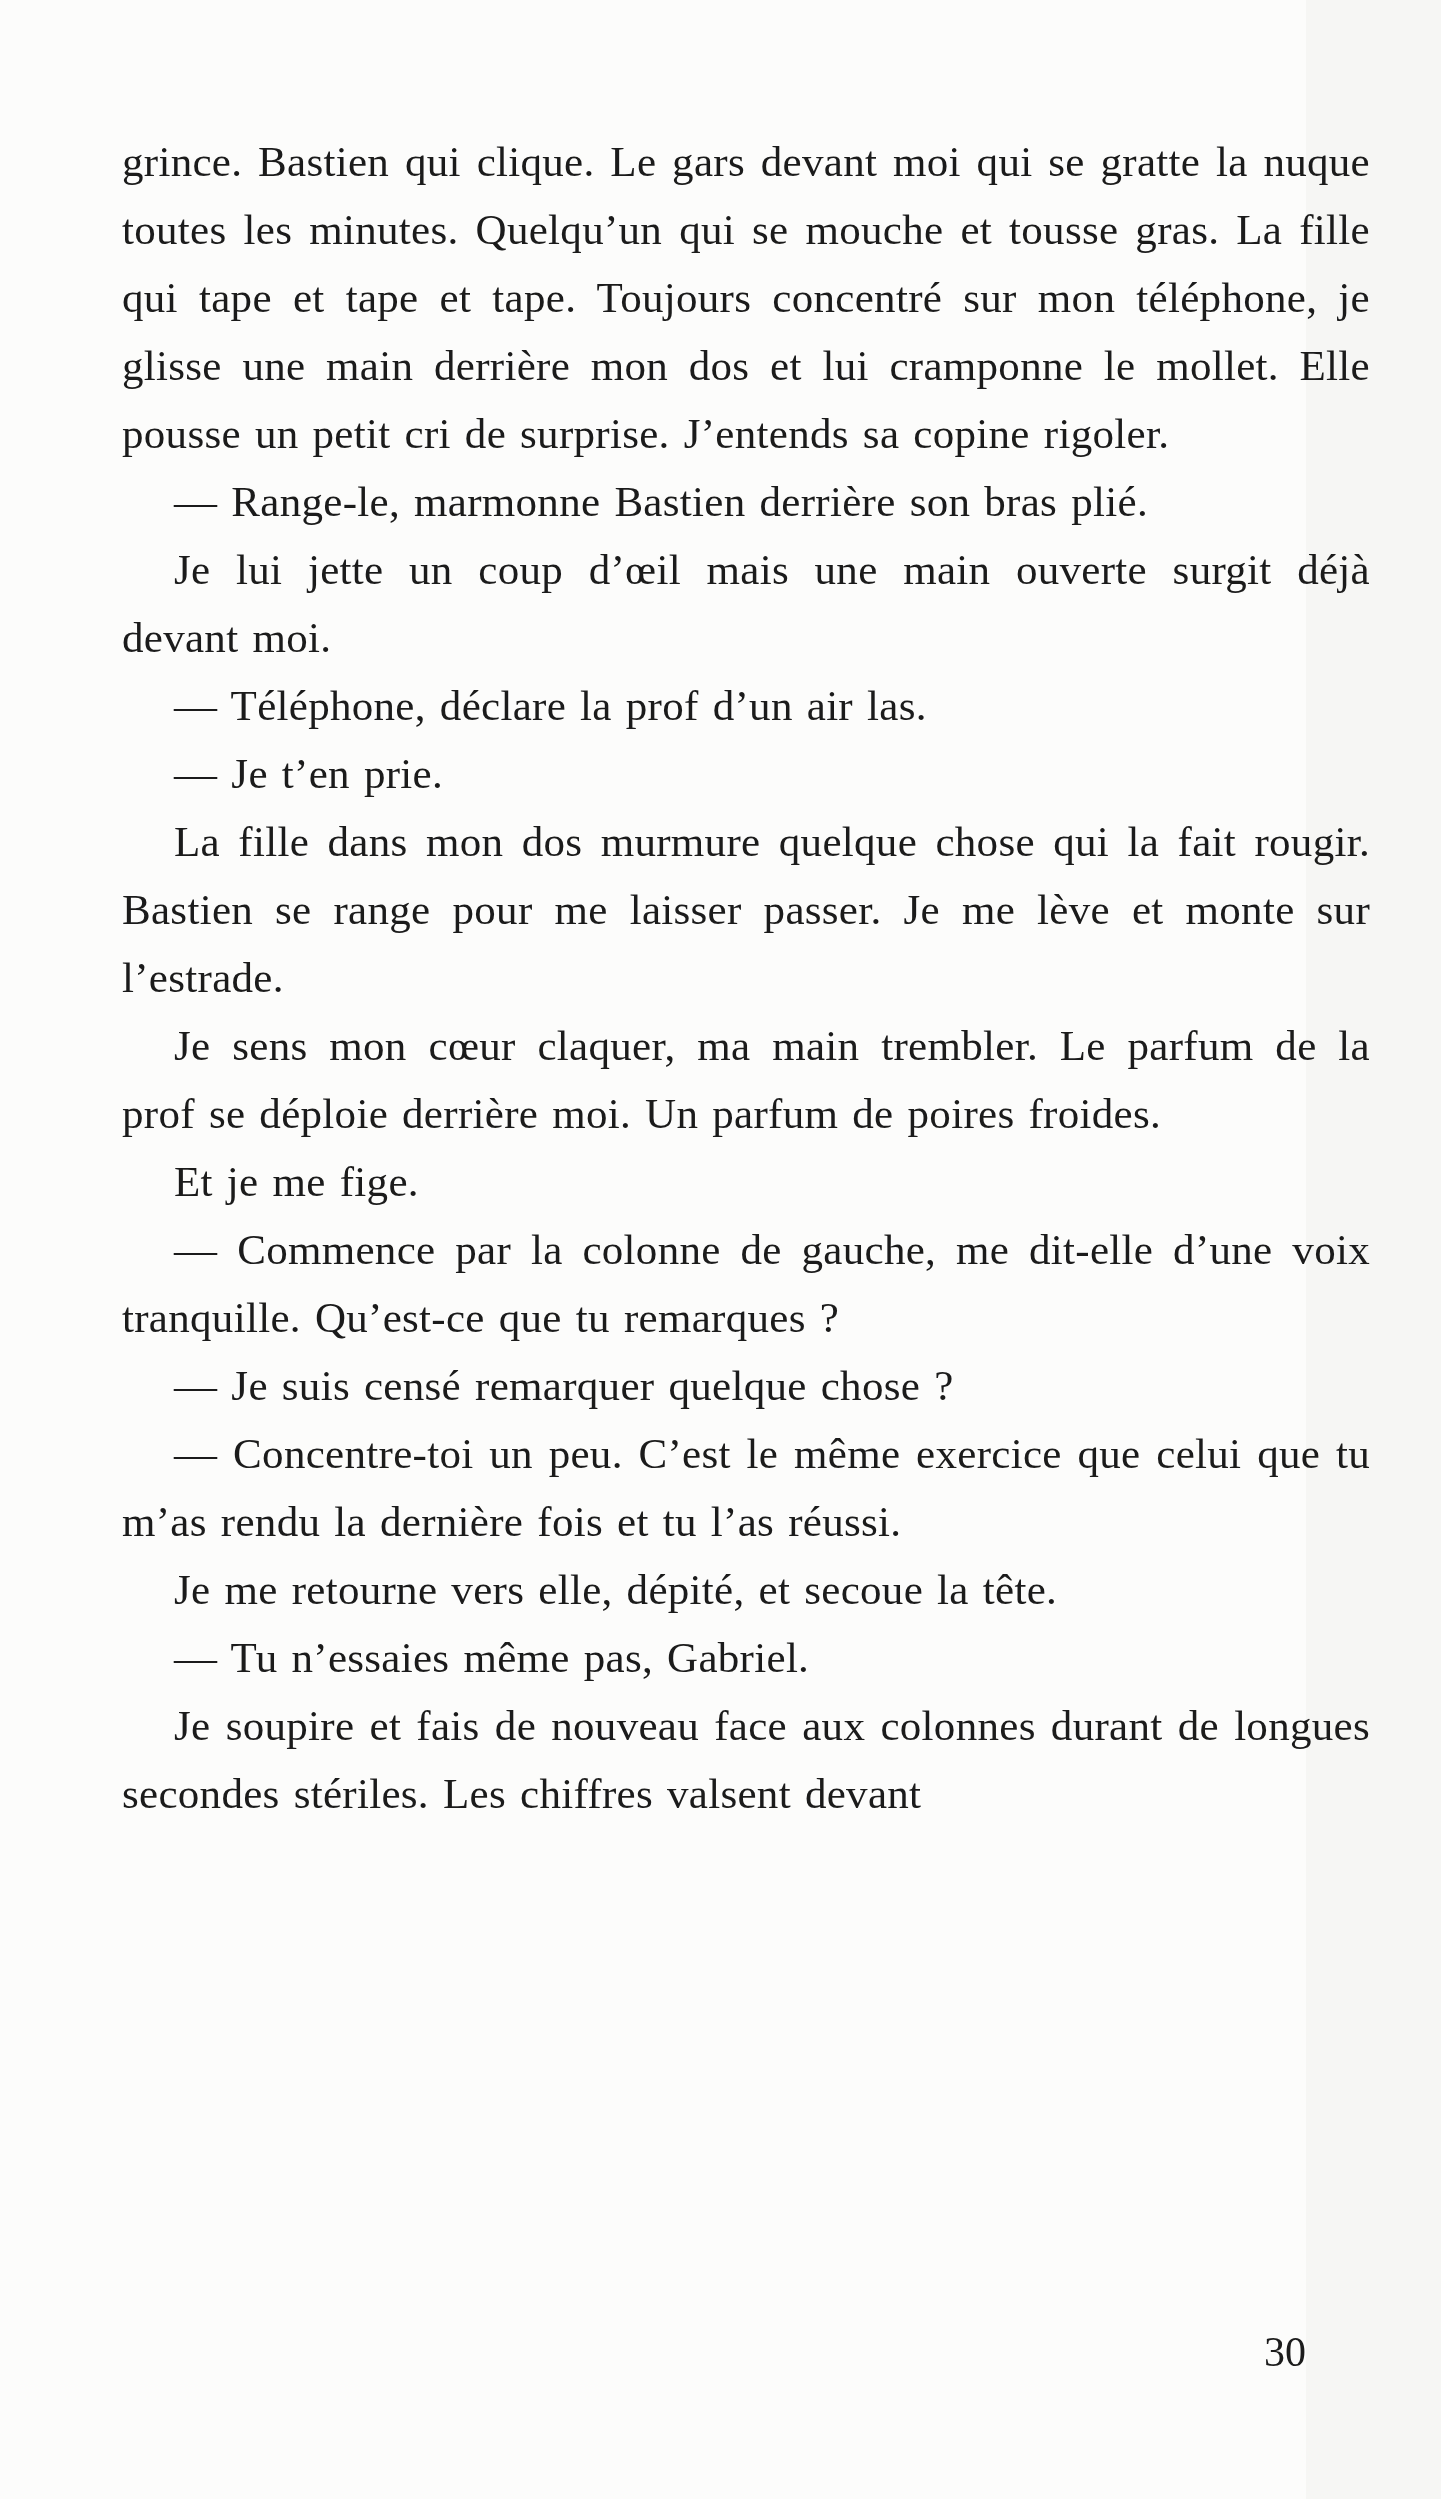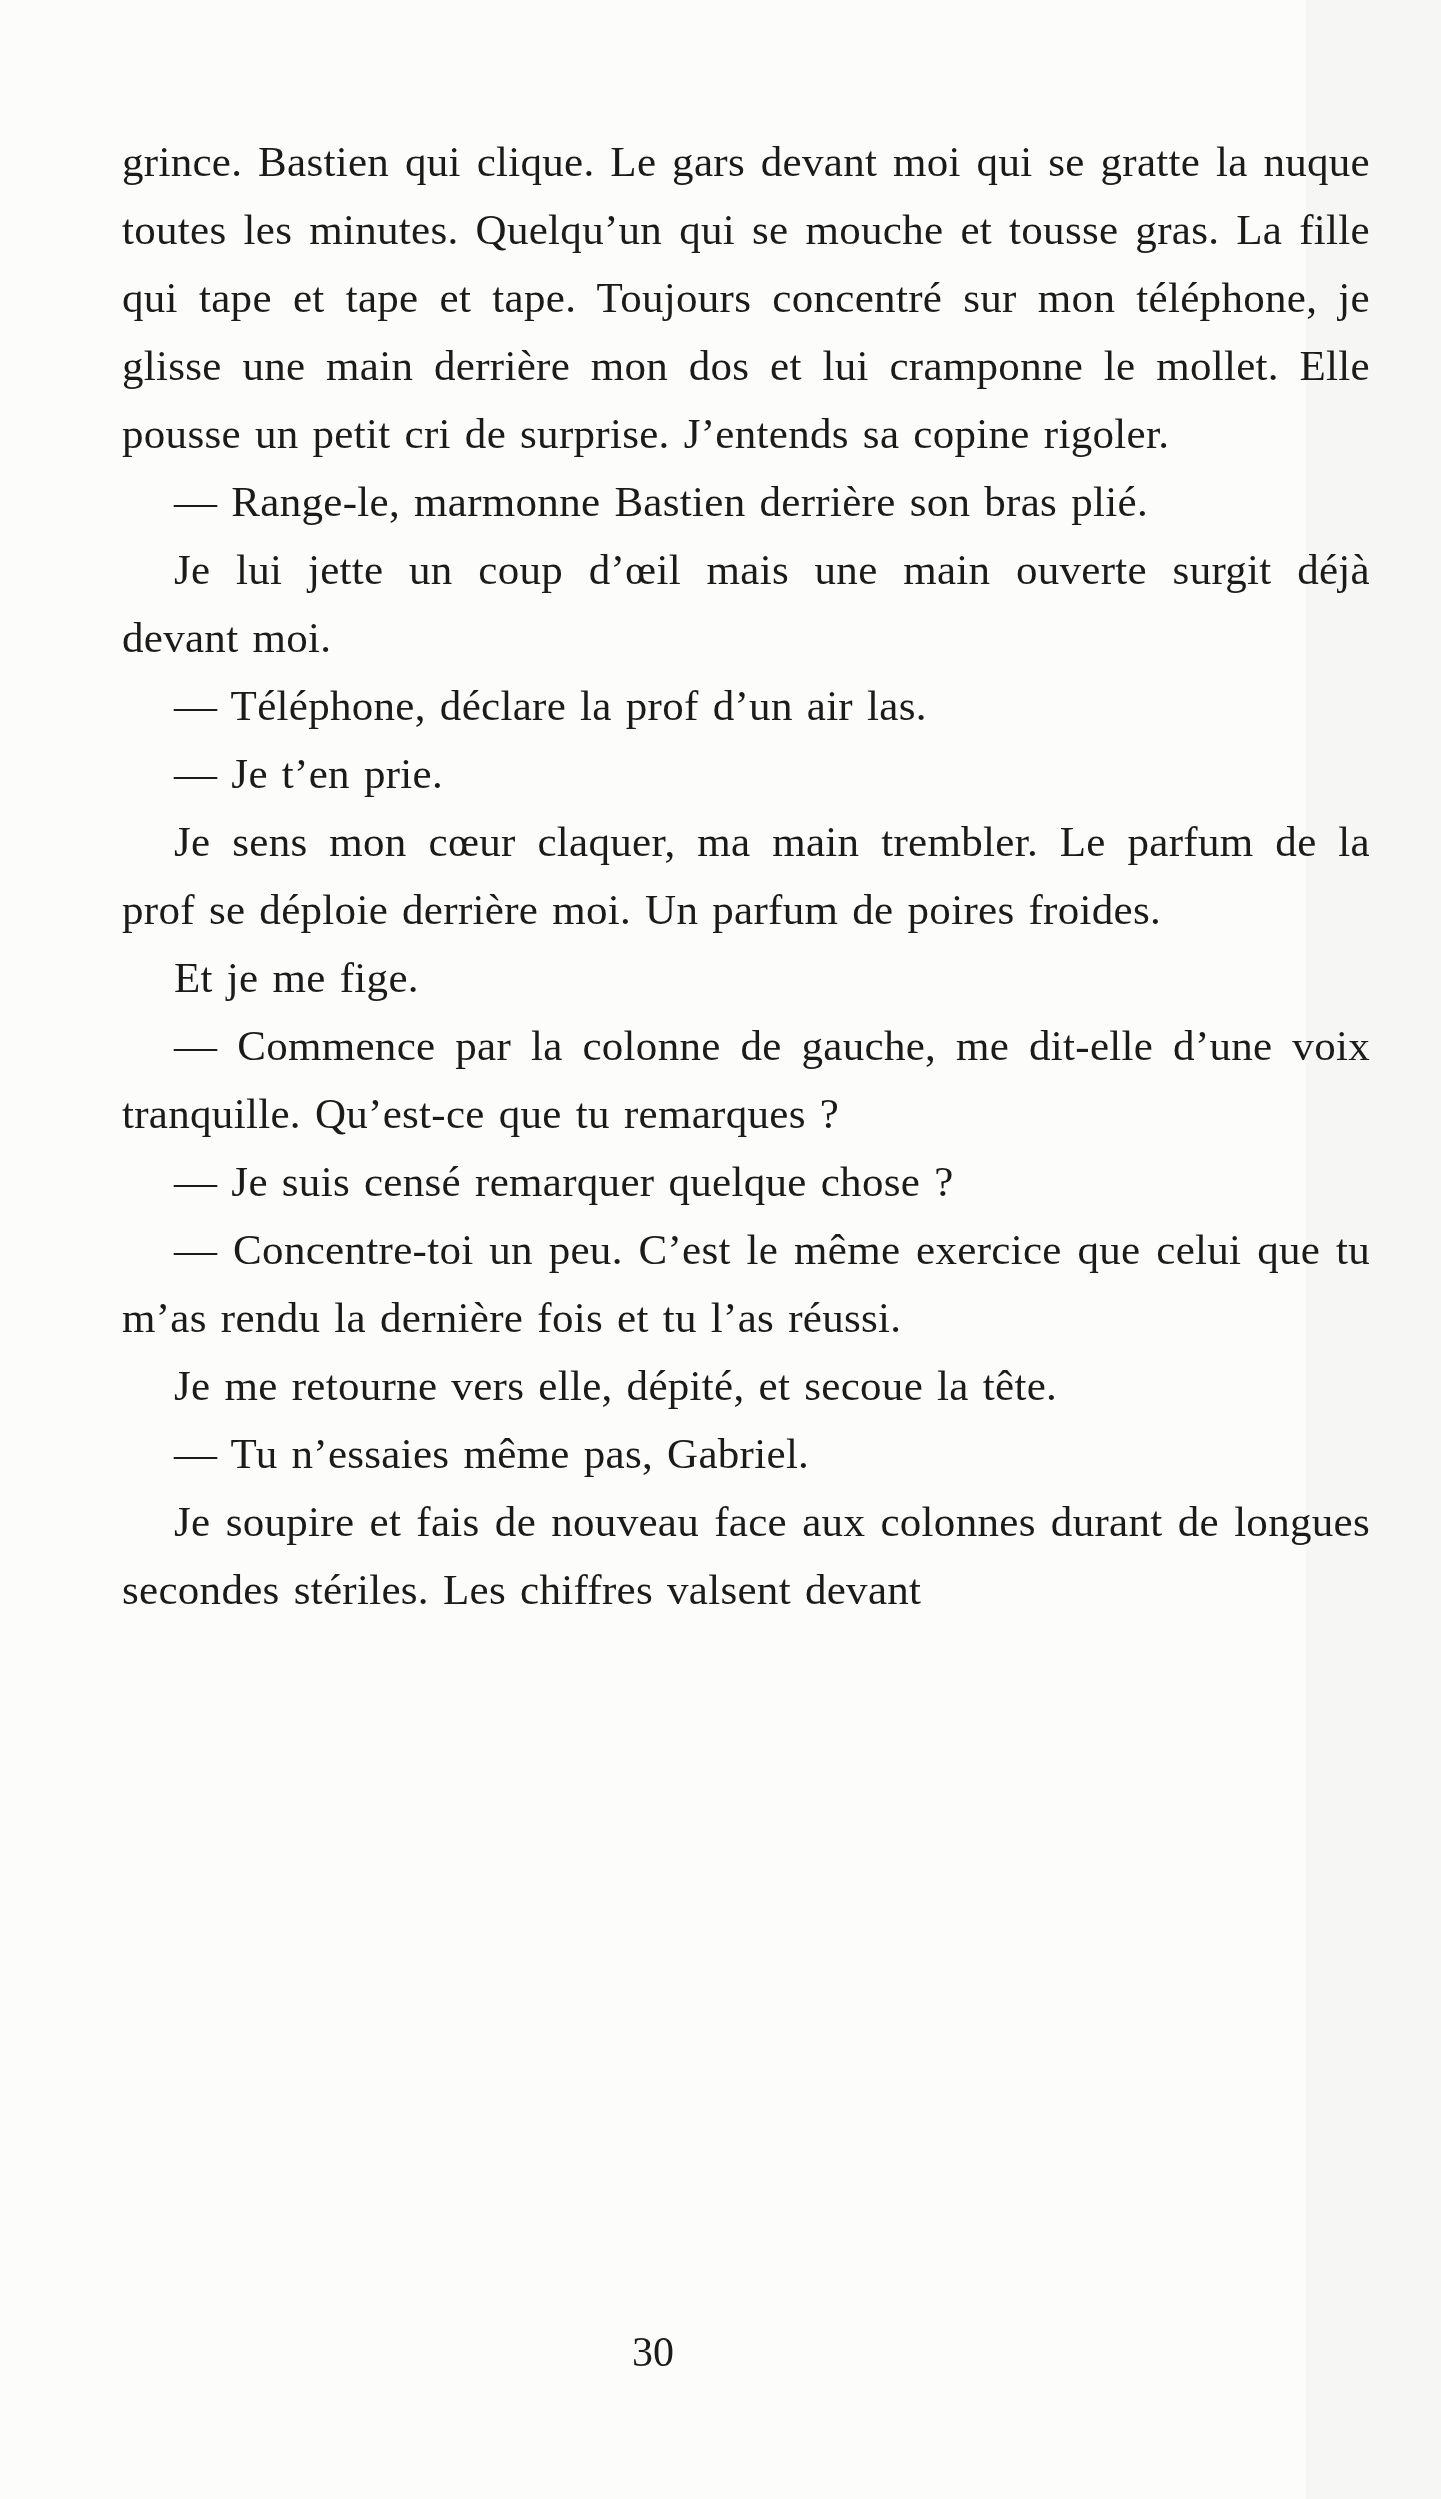--- a/index.html
+++ b/index.html
@@ -37,35 +37,36 @@
     word-spacing: 3px;
   }
   p.paragraph.indent {
     text-indent: 52px;
   }
   .page-number {
     position: absolute;
     top: 2328px;
     left: 0;
     width: 100%;
-    text-align: center;
+    text-align: right;
     font-size: 42px;
     color: #1b1b1b;
   }
 </style>
 </head>
 <body>
 
 <main class="book-page">
   <div class="text-block" id="text-block">
       <p class="paragraph">grince. Bastien qui clique. Le gars devant moi qui se gratte la nuque toutes les minutes. Quelqu’un qui se mouche et tousse gras. La fille qui tape et tape et tape. Toujours concentré sur mon téléphone, je glisse une main derrière mon dos et lui cramponne le mollet. Elle pousse un petit cri de surprise. J’entends sa copine rigoler.</p>
       <p class="paragraph indent">— Range-le, marmonne Bastien derrière son bras plié.</p>
       <p class="paragraph indent">Je lui jette un coup d’œil mais une main ouverte surgit déjà devant moi.</p>
       <p class="paragraph indent">— Téléphone, déclare la prof d’un air las.</p>
       <p class="paragraph indent">— Je t’en prie.</p>
+      <p class="paragraph indent">La fille dans mon dos murmure quelque chose qui la fait rougir. Bastien se range pour me laisser passer. Je me lève et monte sur l’estrade.</p>
       <p class="paragraph indent">Je sens mon cœur claquer, ma main trembler. Le parfum de la prof se déploie derrière moi. Un parfum de poires froides.</p>
       <p class="paragraph indent">Et je me fige.</p>
       <p class="paragraph indent">— Commence par la colonne de gauche, me dit-elle d’une voix tranquille. Qu’est-ce que tu remarques ?</p>
       <p class="paragraph indent">— Je suis censé remarquer quelque chose ?</p>
       <p class="paragraph indent">— Concentre-toi un peu. C’est le même exercice que celui que tu m’as rendu la dernière fois et tu l’as réussi.</p>
       <p class="paragraph indent">Je me retourne vers elle, dépité, et secoue la tête.</p>
       <p class="paragraph indent">— Tu n’essaies même pas, Gabriel.</p>
       <p class="paragraph indent">Je soupire et fais de nouveau face aux colonnes durant de longues secondes stériles. Les chiffres valsent devant</p>
     </div>
   <div class="page-number">30</div>

